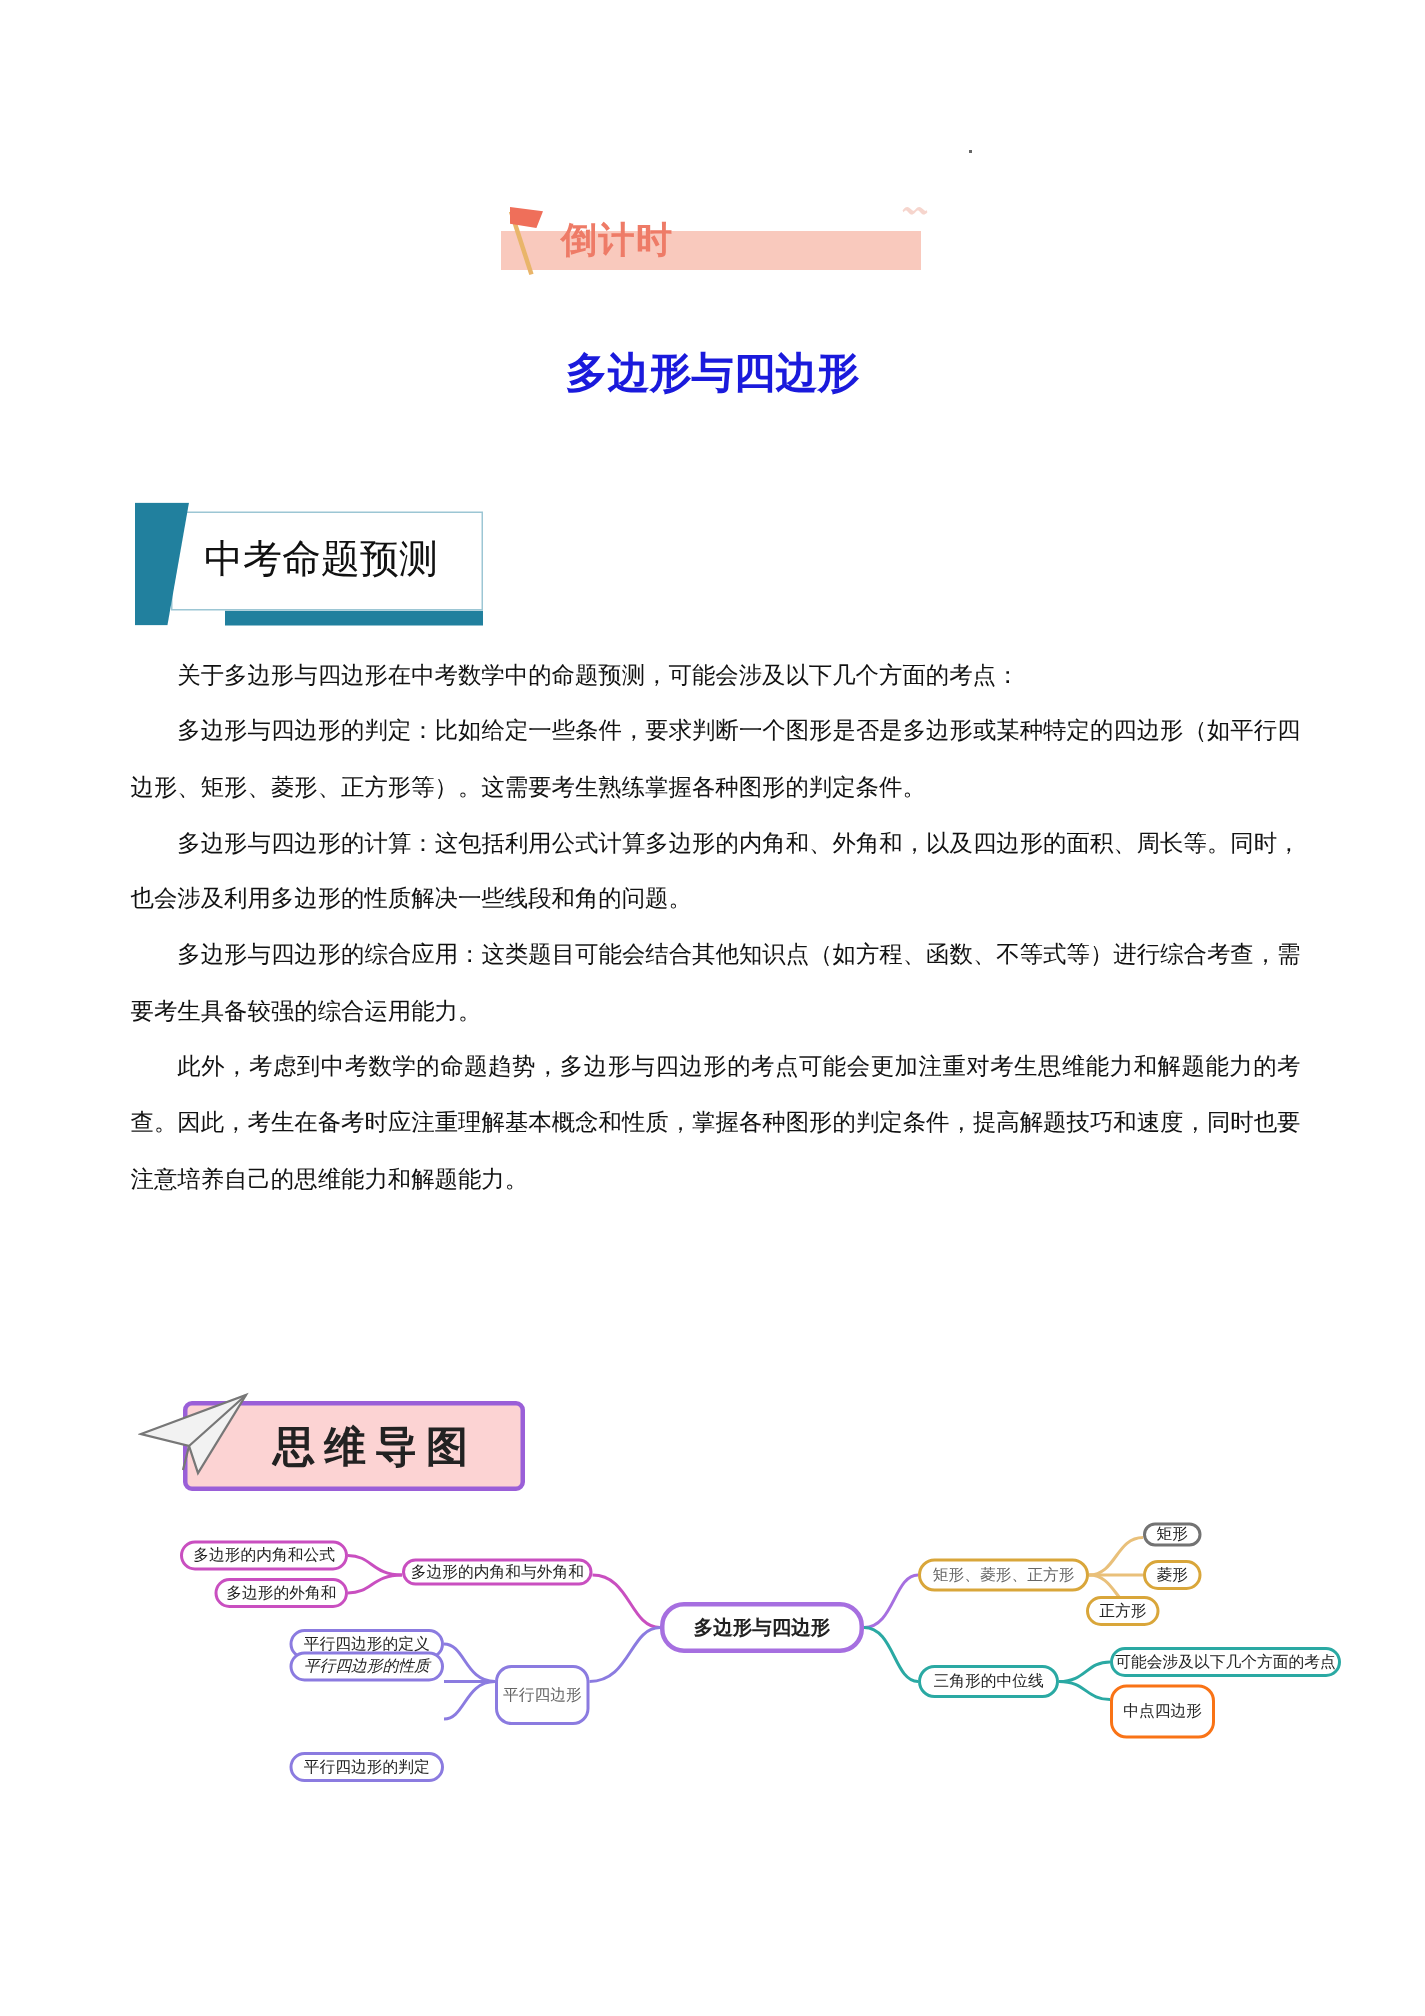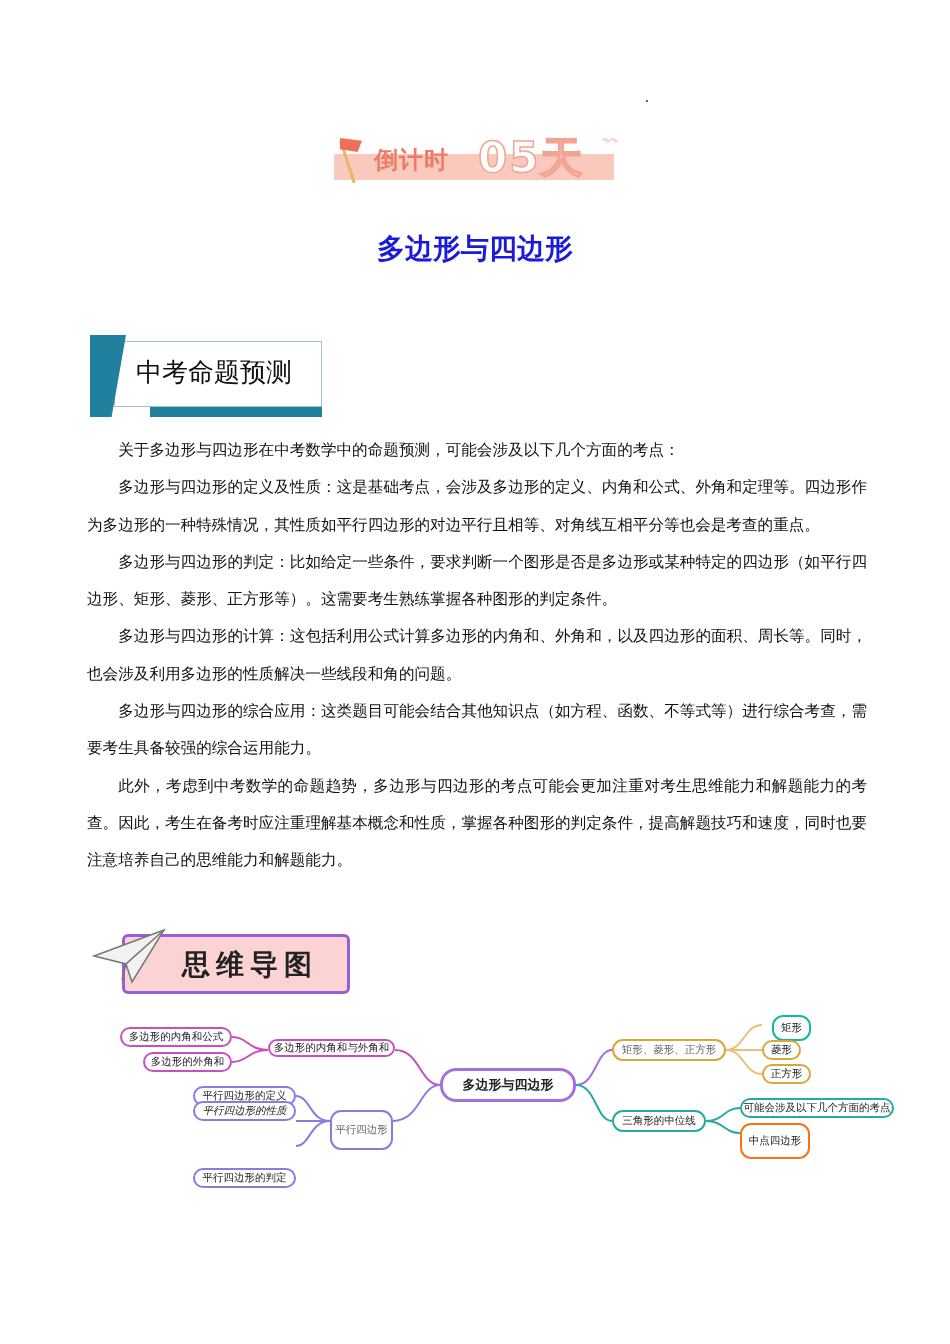--- a/index.html
+++ b/index.html
@@ -44,36 +44,34 @@
 </head>
 <body>
 
 <div class="dot"></div>
 
 <div class="countdown">
   <div class="bar"></div>
   <div class="flag-pole"></div>
   <div class="flag"></div>
   <span class="cd-label">倒计时</span>
-  <span class="cd-num">05天</span>
   <span class="bird">〰</span>
 </div>
 
 <h1 class="doc-title">多边形与四边形</h1>
 
 <div class="sec1">
   <div class="teal-bottom"></div>
   <div class="box"></div>
   <div class="teal-left"></div>
   <span class="label">中考命题预测</span>
 </div>
 
 <div class="body-text">
   <p>关于多边形与四边形在中考数学中的命题预测，可能会涉及以下几个方面的考点：</p>
-  <p>多边形与四边形的定义及性质：这是基础考点，会涉及多边形的定义、内角和公式、外角和定理等。四边形作为多边形的一种特殊情况，其性质如平行四边形的对边平行且相等、对角线互相平分等也会是考查的重点。</p>
   <p>多边形与四边形的判定：比如给定一些条件，要求判断一个图形是否是多边形或某种特定的四边形（如平行四边形、矩形、菱形、正方形等）。这需要考生熟练掌握各种图形的判定条件。</p>
   <p>多边形与四边形的计算：这包括利用公式计算多边形的内角和、外角和，以及四边形的面积、周长等。同时，也会涉及利用多边形的性质解决一些线段和角的问题。</p>
   <p>多边形与四边形的综合应用：这类题目可能会结合其他知识点（如方程、函数、不等式等）进行综合考查，需要考生具备较强的综合运用能力。</p>
   <p>此外，考虑到中考数学的命题趋势，多边形与四边形的考点可能会更加注重对考生思维能力和解题能力的考查。因此，考生在备考时应注重理解基本概念和性质，掌握各种图形的判定条件，提高解题技巧和速度，同时也要注意培养自己的思维能力和解题能力。</p>
 </div>
 
 <div class="sec2">
   <div class="box"></div>
   <svg width="80" height="60">
     <polygon points="2,30 72,4 40,56 34,38" fill="#f2f2f2" stroke="#777" stroke-width="1.5"></polygon>
@@ -107,20 +105,20 @@
   <div class="node" style="left:268px;top:39px;width:127px;height:18px;border:2px solid #c94fc0;">多边形的内角和与外角和</div>
   <div class="node" style="left:120px;top:27px;width:112px;height:20px;border:2px solid #c94fc0;">多边形的内角和公式</div>
   <div class="node" style="left:143px;top:52px;width:89px;height:20px;border:2px solid #c94fc0;">多边形的外角和</div>
 
   <div class="node" style="left:330px;top:110px;width:63px;height:40px;border:2px solid #8b7be0;color:#666;font-family:'DejaVu Serif',serif;">平行四边形</div>
   <div class="node" style="left:193px;top:86px;width:103px;height:20px;border:2px solid #8b7be0;">平行四边形的定义</div>
   <div class="node" style="left:193px;top:101px;width:103px;height:20px;border:2px solid #8b7be0;font-style:italic;">平行四边形的性质</div>
   <div class="node" style="left:193px;top:136px;width:103px;height:20px;border:2px solid #8b7be0;margin-top:32px;">平行四边形的判定</div>
 
   <div class="node" style="left:612px;top:39px;width:114px;height:22px;border:2px solid #d9a63a;color:#666;font-family:'DejaVu Serif',serif;">矩形、菱形、正方形</div>
-  <div class="node" style="left:762px;top:15px;width:39px;height:26px;border:2px solid #14b8a6;margin-left:10px;">矩形</div>
+  <div class="node" style="left:762px;top:15px;width:39px;height:16px;border:2px solid #737373;">矩形</div>
   <div class="node" style="left:762px;top:40px;width:39px;height:20px;border:2px solid #d9a63a;">菱形</div>
-  <div class="node" style="left:762px;top:64px;width:49px;height:20px;border:2px solid #d9a63a;">正方形</div>
+  <div class="node" style="left:724px;top:64px;width:49px;height:20px;border:2px solid #d9a63a;">正方形</div>
 
   <div class="node" style="left:612px;top:110px;width:94px;height:22px;border:2px solid #2aa9a3;">三角形的中位线</div>
   <div class="node" style="left:740px;top:98px;width:154px;height:20px;border:2px solid #2aa9a3;">可能会涉及以下几个方面的考点</div>
   <div class="node" style="left:740px;top:123px;width:70px;height:36px;border:2px solid #f97316;">中点四边形</div>
 </div>
 
 </body></html>

